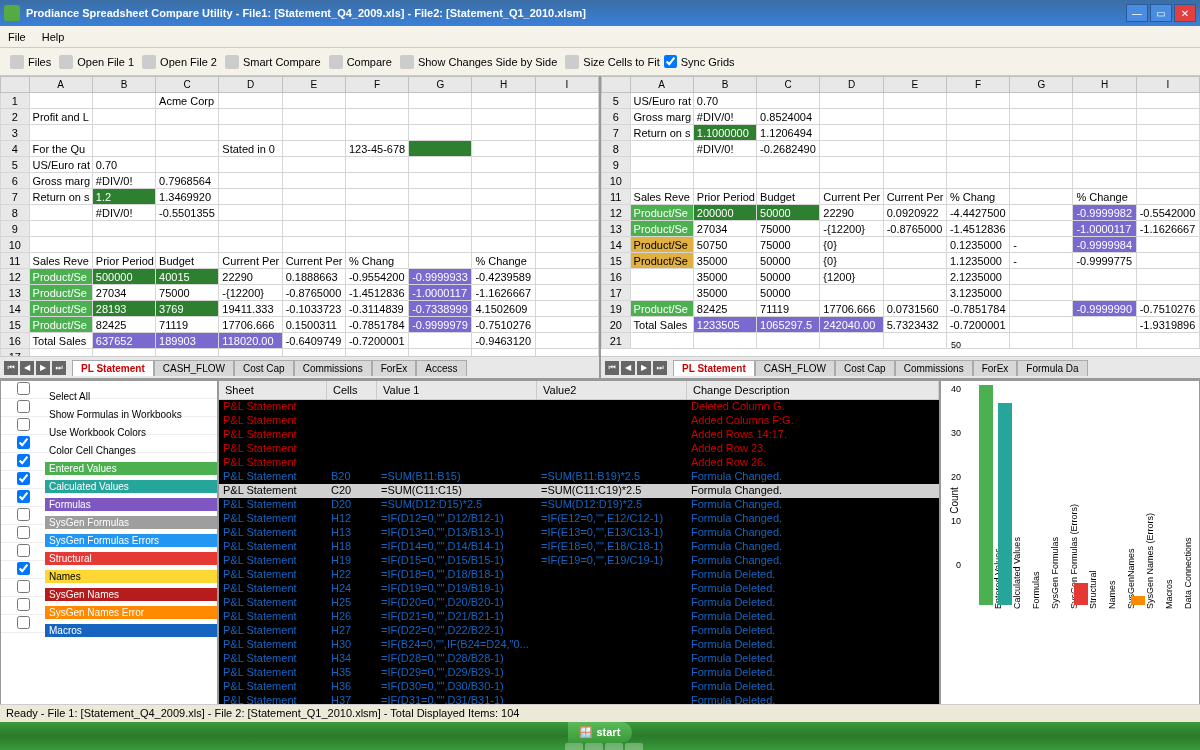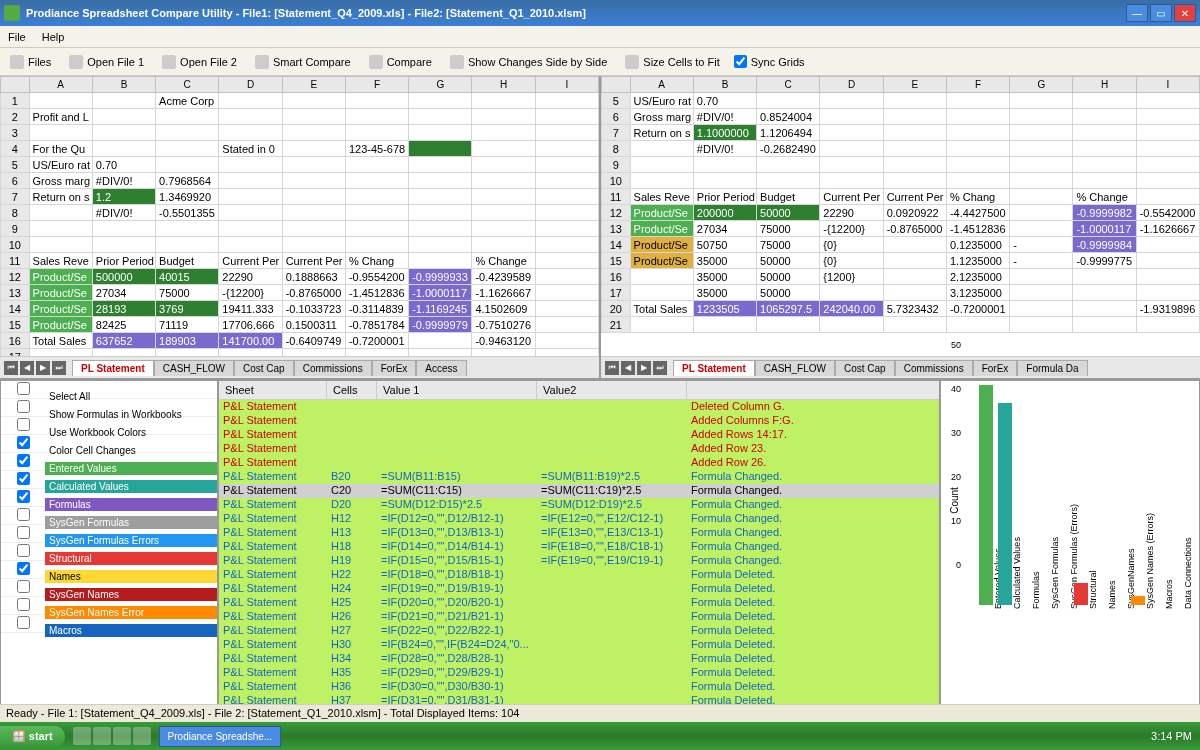--- a/index.html
+++ b/index.html
@@ -5,21 +5,21 @@
 * { margin: 0; padding: 0; box-sizing: border-box; font-family: Tahoma, Arial, sans-serif; font-size: 11px; }
 body { background: #ece9d8; width: 1200px; height: 750px; overflow: hidden; position: relative; }
 .titlebar { background: linear-gradient(to bottom, #3a6ea5, #3a80d8); color: #fff; height: 26px; display: flex; align-items: center; padding: 0 4px; }
 .titlebar .icon { width: 16px; height: 16px; background: #55aa44; border-radius: 2px; margin-right: 6px; }
 .titlebar .title { flex: 1; font-weight: bold; }
 .winbtns { display: flex; gap: 2px; }
 .winbtn { width: 22px; height: 18px; background: #4a8de0; border: 1px solid #2a5a9a; color: #fff; display: flex; align-items: center; justify-content: center; font-size: 10px; cursor: pointer; }
 .winbtn.close { background: #e04040; }
 .menubar { background: #f5f3e9; height: 22px; display: flex; align-items: center; padding: 0 8px; gap: 16px; border-bottom: 1px solid #ccc; }
 .menubar span { cursor: pointer; }
-.toolbar { background: #f5f3e9; height: 28px; display: flex; align-items: center; padding: 0 6px; gap: 10px; border-bottom: 1px solid #ccc; }
+.toolbar { background: #f5f3e9; height: 28px; display: flex; align-items: center; padding: 0 6px; border-bottom: 1px solid #ccc; }
 .tbtn { display: flex; align-items: center; gap: 4px; cursor: pointer; padding: 2px 4px; }
 .tbtn .ic { width: 14px; height: 14px; background: #ccc; border-radius: 2px; display:inline-block;}
 .ic-files { background: #d7a44b; }
 .ic-open { background: #d7a44b; }
 .ic-smart { background: #c44; }
 .ic-compare { background: #888; }
 .ic-side { background: #44a; }
 .ic-cells { background: #4a4; }
 .tchk { display: flex; align-items:center; gap: 4px;}
 .tchk input { margin:0;}
@@ -50,38 +50,38 @@
 .c-green { background: #4caf50; color:#fff; }
 .c-teal { background: #26a69a; color:#fff; }
 .c-purple { background: #7e57c2; color:#fff; }
 .c-gray { background: #9e9e9e; color:#fff;}
 .c-blue { background: #2196f3; color:#fff;}
 .c-red { background: #e53935;color:#fff; }
 .c-yellow { background: #fdd835; }
 .c-dred { background: #b71c1c;color:#fff; }
 .c-orange { background: #ff8a00; color:#fff;}
 .c-dblue { background: #1565c0; color:#fff;}
-.diffpanel { flex: 1; background: #bef264; border: 1px solid #999; display:flex;flex-direction:column; overflow:hidden;}
+.diffpanel { flex: 1; background: #000000; border: 1px solid #999; display:flex;flex-direction:column; overflow:hidden;}
 .diffhead { display: flex; background: #e8e8e8; border-bottom: 1px solid #ccc; }
 .diffhead div { padding: 3px 6px; border-right: 1px solid #ccc; }
 .diffbody { flex:1; overflow:auto;}
 .diffrow { display: flex; height: 14px; font-size:10px;}
 .diffrow div { padding: 0 4px; overflow:hidden; white-space:nowrap;}
 .diffrow.red { color: #c00; }
 .diffrow.blue { color: #1565c0; }
 .diffrow.sel { background: #d0d0d0; color:#000;}
 .chartpanel { width: 260px; background: #fff; border: 1px solid #999; padding: 4px; position: relative; }
 .chartarea { position:relative; height: 260px; width:100%;}
 .bar { position:absolute; bottom:40px; width:14px; }
 .barlbl { position:absolute; font-size:9px; transform:rotate(-90deg); transform-origin:left top; white-space:nowrap;}
 .yaxis { position:absolute; left:0; top:0; bottom:40px; width:26px;}
 .ytick { position:absolute; right:14px; font-size:9px; transform:translateY(50%);}
 .ylbl { position:absolute; left:-4px; top:50%; transform:rotate(-90deg); font-size:10px;}
 .statusbar { position:absolute; bottom:28px; left:0; right:0; height: 18px; background:#ece9d8; border-top:1px solid #ccc; padding:2px 6px;}
-.taskbar { position:absolute; bottom:0; left:0; right:0; height:28px; background:linear-gradient(to bottom,#3a9a3a,#2a7a2a 50%,#3a9a3a); display:flex; align-items:center;}
+.taskbar { position:absolute; bottom:0; left:0; right:0; height:28px; background:linear-gradient(to bottom,#3a9a3a,#2a7a2a 50%,#3a9a3a); display:flex; align-items:center;flex-direction:column;}
 .startbtn { background:linear-gradient(to bottom,#5aba5a,#3a9a3a); color:#fff; padding:4px 12px; border-radius:0 12px 12px 0; font-weight:bold; cursor:pointer;}
 .taskbtn { background:#4a8ae0; color:#fff; padding:4px 8px; margin-left:8px; border:1px solid #2a5a9a; font-size:10px; cursor:pointer;}
 .tray { margin-left:auto; color:#fff; padding:0 8px; font-size:10px;}
 .quicklaunch { display:flex; gap:2px; margin-left:8px;}
 .quicklaunch span{ width:18px; height:18px; background:rgba(255,255,255,0.3); border-radius:2px; cursor:pointer;}
 .scroll-stub { height:16px; background:#e8e8e8; border-top:1px solid #ccc; display:flex;}
 .scroll-stub .thumb { width:40px; background:#c0c0c0; border:1px solid #999; margin-left:20px;}
 .scroll-stub .arrow { width:16px; background:#c0c0c0; border:1px solid #999;}
 </style>
 </head>
@@ -311,42 +311,42 @@
               <td class=""></td>
             </tr>
             <tr>
               <td class="rowh">14</td>
               <td class="g-green">Product/Se</td>
               <td class="g-dgreen">28193</td>
               <td class="g-dgreen">3769</td>
               <td class="">19411.333</td>
               <td class="">-0.1033723</td>
               <td class="">-0.3114839</td>
-              <td class="g-purple">-1.1169245</td>
+              <td class="g-purple">-0.7338999</td>
               <td class="">4.1502609</td>
               <td class=""></td>
             </tr>
             <tr>
               <td class="rowh">15</td>
               <td class="g-green">Product/Se</td>
               <td class="">82425</td>
               <td class="">71119</td>
               <td class="">17706.666</td>
               <td class="">0.1500311</td>
               <td class="">-0.7851784</td>
               <td class="g-purple">-0.9999979</td>
               <td class="">-0.7510276</td>
               <td class=""></td>
             </tr>
             <tr>
               <td class="rowh">16</td>
               <td class="">Total Sales</td>
               <td class="g-purple">637652</td>
               <td class="g-purple">189903</td>
-              <td class="g-purple">141700.00</td>
+              <td class="g-purple">118020.00</td>
               <td class="">-0.6409749</td>
               <td class="">-0.7200001</td>
               <td class=""></td>
               <td class="">-0.9463120</td>
               <td class=""></td>
             </tr>
             <tr>
               <td class="rowh">17</td>
               <td class=""></td>
               <td class=""></td>
@@ -544,20 +544,32 @@
               <td class="">35000</td>
               <td class="">50000</td>
               <td class=""></td>
               <td class=""></td>
               <td class="">3.1235000</td>
               <td class=""></td>
               <td class=""></td>
               <td class=""></td>
             </tr>
             <tr>
+              <td class="rowh">19</td>
+              <td class="g-green">Product/Se</td>
+              <td class="">82425</td>
+              <td class="">71119</td>
+              <td class="">17706.666</td>
+              <td class="">0.0731560</td>
+              <td class="">-0.7851784</td>
+              <td class=""></td>
+              <td class="g-purple">-0.9999990</td>
+              <td class="">-0.7510276</td>
+            </tr>
+            <tr>
               <td class="rowh">20</td>
               <td class="">Total Sales</td>
               <td class="g-purple">1233505</td>
               <td class="g-purple">1065297.5</td>
               <td class="g-purple">242040.00</td>
               <td class="">5.7323432</td>
               <td class="">-0.7200001</td>
               <td class=""></td>
               <td class=""></td>
               <td class="">-1.9319896</td>
@@ -656,20 +668,21 @@
           <div class="lbl c-dblue">Macros</div>
         </div>
       </div>
   </div>
   <div class="diffpanel">
     <div class="diffhead">
       <div style="width:108px">Sheet</div>
       <div style="width:50px">Cells</div>
       <div style="width:160px">Value 1</div>
       <div style="width:150px">Value2</div>
+      <div style="flex:1">Change Description</div>
     </div>
     <div class="diffbody" id="diffs">
         <div class="diffrow red">
           <div style="width:108px">P&amp;L Statement</div>
           <div style="width:50px"></div>
           <div style="width:160px"></div>
           <div style="width:150px"></div>
           <div style="flex:1">Deleted Column G.</div>
         </div>
         <div class="diffrow red">

